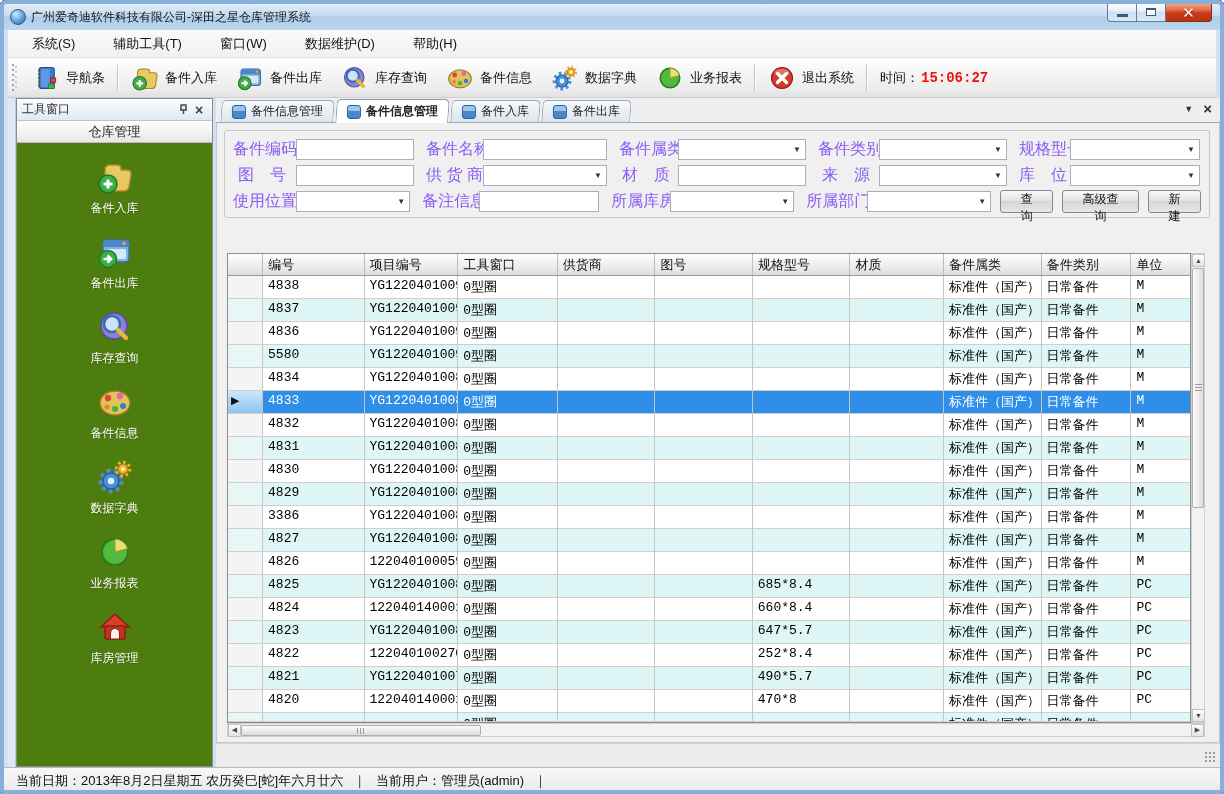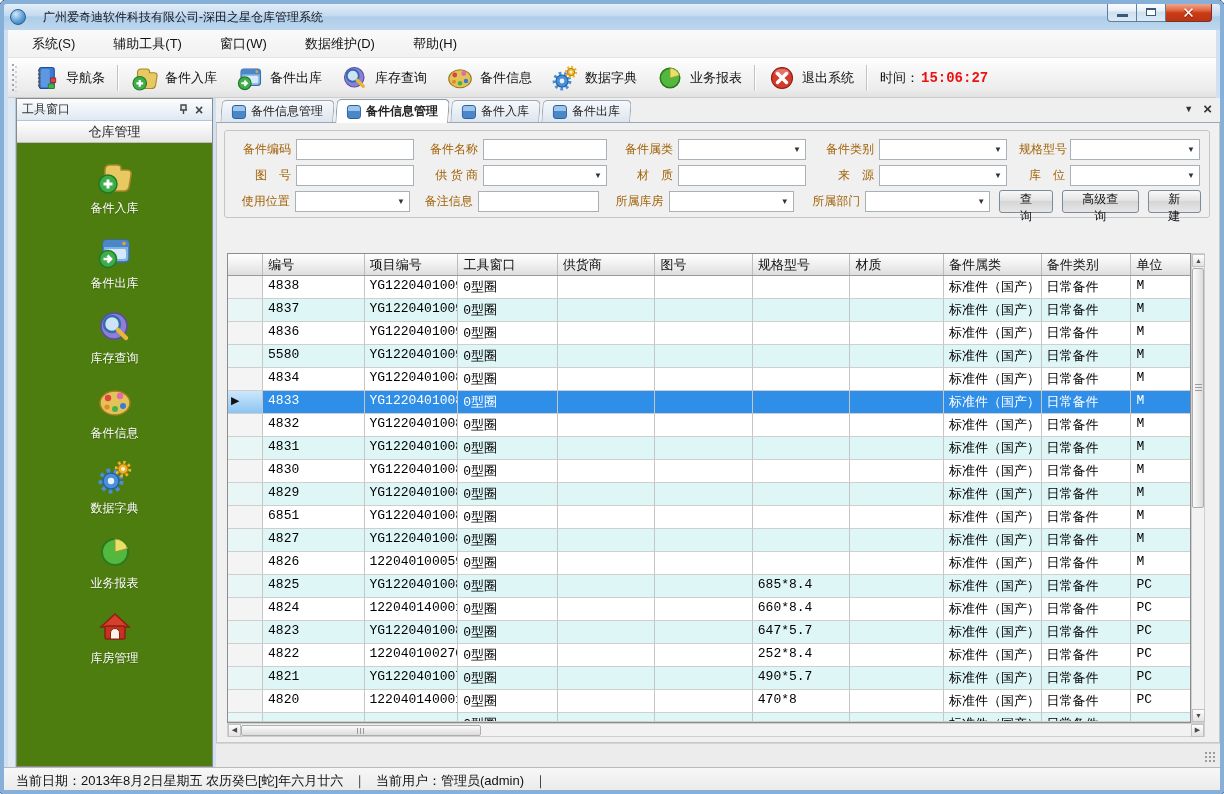--- a/index.html
+++ b/index.html
@@ -6,21 +6,21 @@
   body { font-family:"Liberation Sans","DejaVu Sans",sans-serif; background:#fff; }
   .window { position:relative; width:1224px; height:794px; background:#cfe1f2;
             border:4px solid #87b0d8; outline:1px solid #41678f; border-radius:7px 7px 4px 4px; overflow:hidden; }
 
   
   .titlebar { position:absolute; left:0; top:0; right:0; height:26px;
               background:linear-gradient(#e3eef9,#c3daf0 45%,#aecde9 50%,#bdd7ee);
               display:flex; align-items:center; padding-left:6px; }
   .app-icon { width:16px; height:16px; border-radius:50%;
               background:radial-gradient(circle at 35% 30%, #cfe7fa, #5f9fd8 55%, #2f6ea8); border:1px solid #2a5d8e; }
-  .title-text { font-size:12px; color:#14141c; margin-left:17px; }
+  .title-text { font-size:12px; color:#14141c; margin-left:5px; }
   .win-btns { position:absolute; right:8px; top:-1px; display:flex; }
   .win-btn { height:19px; border:1px solid #5e7f9e; border-top:none; display:flex; align-items:center; justify-content:center;
              background:linear-gradient(#fdfeff,#e7f0f8 45%,#cfdfee 50%,#dbe9f5); }
   .win-btn.min { width:30px; border-radius:0 0 0 4px; }
   .win-btn.max { width:29px; border-left:none; }
   .win-btn.close { width:46px; border-left:none; border-radius:0 0 4px 0; border-color:#7e3020;
              background:linear-gradient(#f3b09b,#e06a43 40%,#cc3a17 55%,#b83514); }
   .glyph-min { width:11px; height:3px; background:#3a5a78; margin-top:6px; }
   .glyph-max { width:10px; height:8px; border:1px solid #3a5a78; border-top:2px solid #3a5a78; background:#fff; }
   .glyph-close { color:#fff; font-size:15px; font-weight:bold; line-height:15px; text-shadow:0 1px 1px #7a1e08; }
@@ -72,21 +72,21 @@
   .ts-arrow { font-size:9px; }
   .ts-close { font-size:15px; font-weight:bold; line-height:12px; }
   .tab-icon { width:14px; height:14px; border-radius:3px; border:1px solid #2a5f9e;
               background:linear-gradient(#9cc5ee 40%,#4a86c8 45%); }
 
   .tabpanel { position:absolute; left:0; top:25px; right:0; height:620px; background:#f1f0f0; border:1px solid #c8c8c8; border-top:none; }
 
   
   .groupbox { position:absolute; left:7px; top:7px; right:9px; height:88px; border:1px solid #c6c6c6; border-radius:3px; background:#f1f0f0; padding:7px 8px; }
   .f-row { display:flex; align-items:center; height:22px; margin-bottom:4px; }
-  .f-label { font-size:12px; color:#a16207; text-align:right; margin-right:5px; white-space:nowrap; }
+  .f-label { font-size:16px; color:#8b5cf6; text-align:center; margin-right:5px; white-space:nowrap; }
   .w60 { width:58px; } .w50 { width:52px; } .w52 { width:54px; } .w54 { width:56px; } .w44 { width:46px; }
   .f-input, .f-select { height:21px; border:1px solid #a9b1b8; background:#fff; position:relative; }
   .f-input input { width:100%; height:100%; border:none; outline:none; font-size:12px; padding:0 3px; background:transparent; }
   .f-select { display:flex; align-items:center; justify-content:flex-end; }
   .dd { font-size:8px; color:#333; padding-right:4px; }
   .iw118{width:118px;} .iw124{width:124px;} .iw128{width:128px;} .iw130{width:130px;}
   .gap12 { margin-right:12px; }
   .f-btn { height:23px; border:1px solid #7d8a97; border-radius:3px; background:linear-gradient(#f9f9f9,#e3e3e3 45%,#d6d6d6 50%,#e6e6e6);
            font-size:12px; color:#111; padding:0 14px; margin-left:9px; }
 
@@ -614,21 +614,21 @@
     <div class="cell c4"></div>
     <div class="cell c5"></div>
     <div class="cell c6"></div>
     <div class="cell c7">标准件（国产）</div>
     <div class="cell c8">日常备件</div>
     <div class="cell c9">M</div>
   </div>
 
   <div class="row">
     <div class="ind"></div>
-    <div class="cell c0">6851</div>
+    <div class="cell c0">3386</div>
     <div class="cell c1">YG12204010083</div>
     <div class="cell c2">0型圈</div>
     <div class="cell c3"></div>
     <div class="cell c4"></div>
     <div class="cell c5"></div>
     <div class="cell c6"></div>
     <div class="cell c7">标准件（国产）</div>
     <div class="cell c8">日常备件</div>
     <div class="cell c9">M</div>
   </div>

